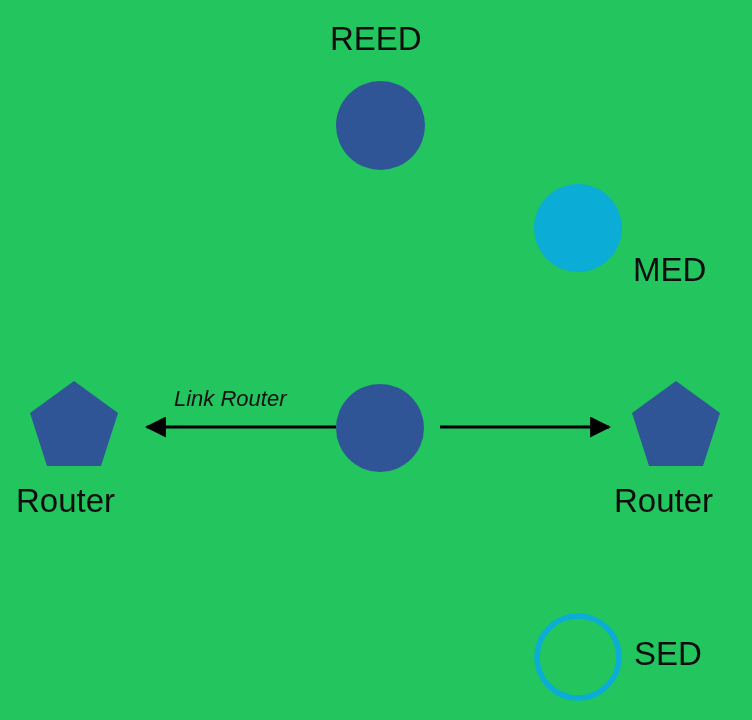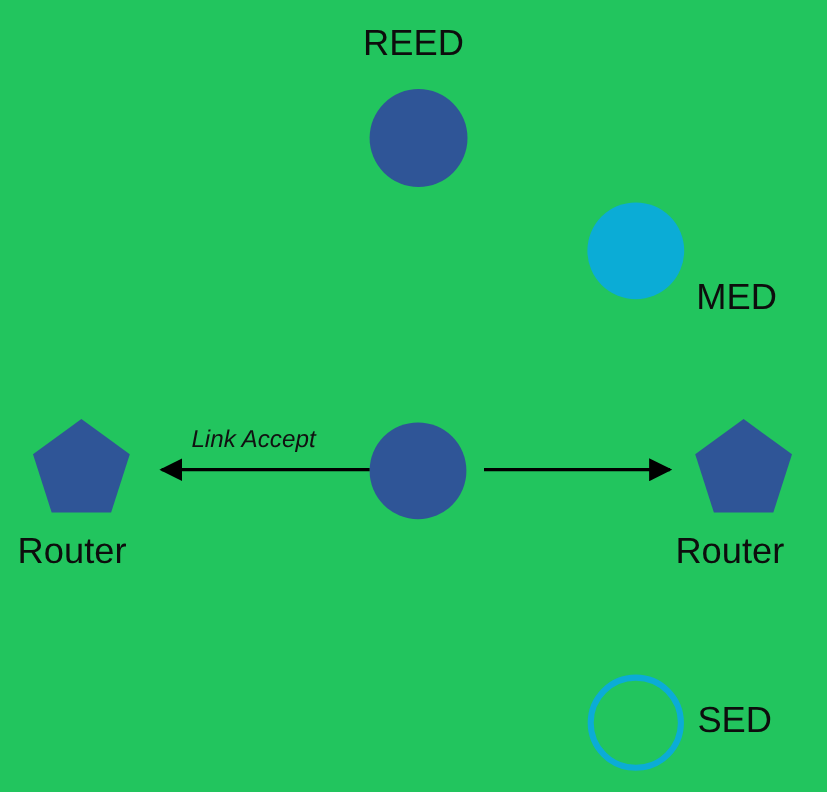--- a/index.html
+++ b/index.html
@@ -89,15 +89,15 @@
   <div class="node-label" id="label-reed">REED</div>
 
   <div class="node-label" id="label-med">MED</div>
 
   <div class="node-label" id="label-router-left">Router</div>
 
   <div class="node-label" id="label-router-right">Router</div>
 
   <div class="node-label" id="label-sed">SED</div>
 
-  <div class="edge-label" id="label-link-accept">Link Accept</div>
+  <div class="edge-label" id="label-link-accept">Link Router</div>
 
 </div>
 
 </body></html>

